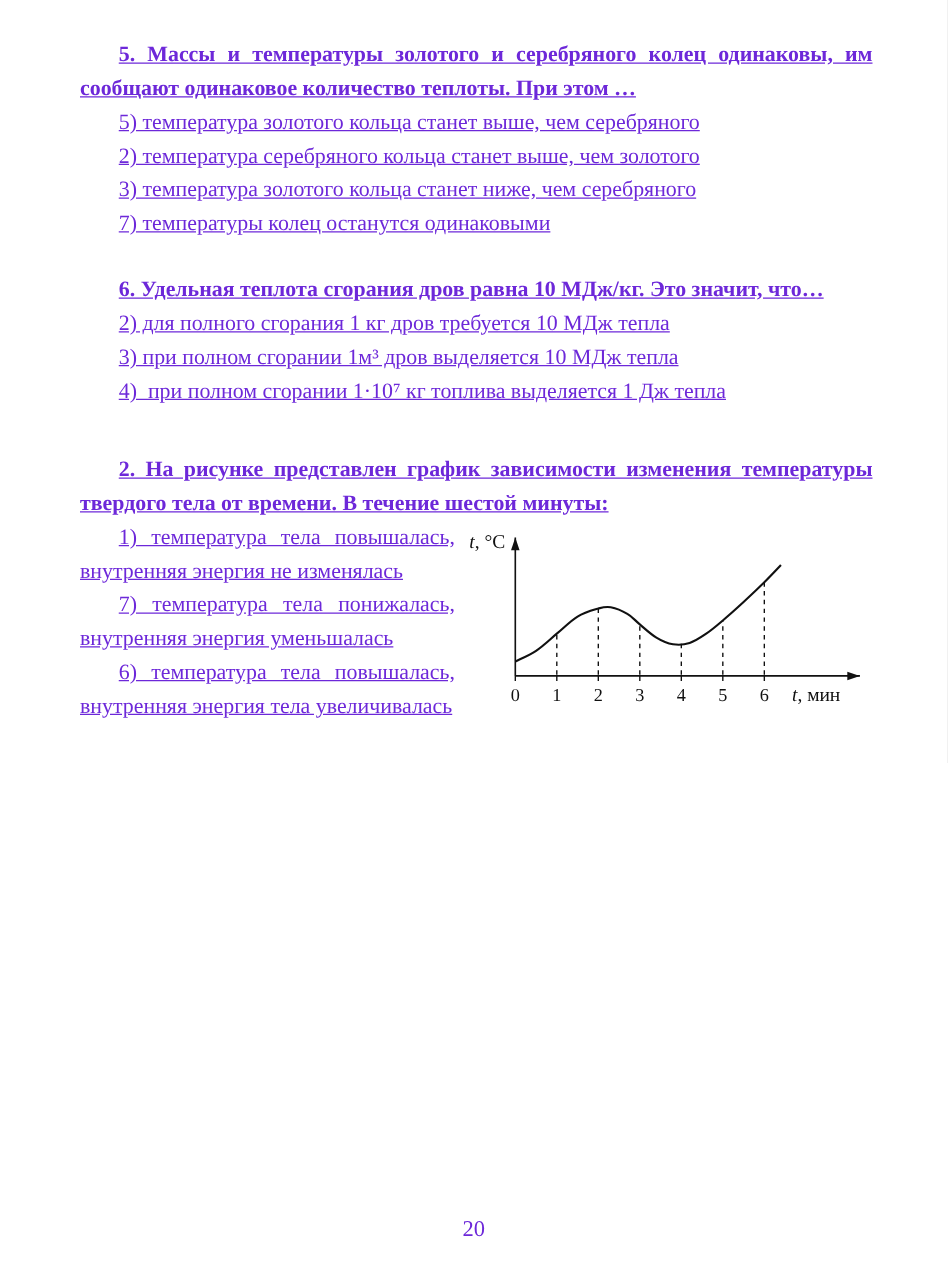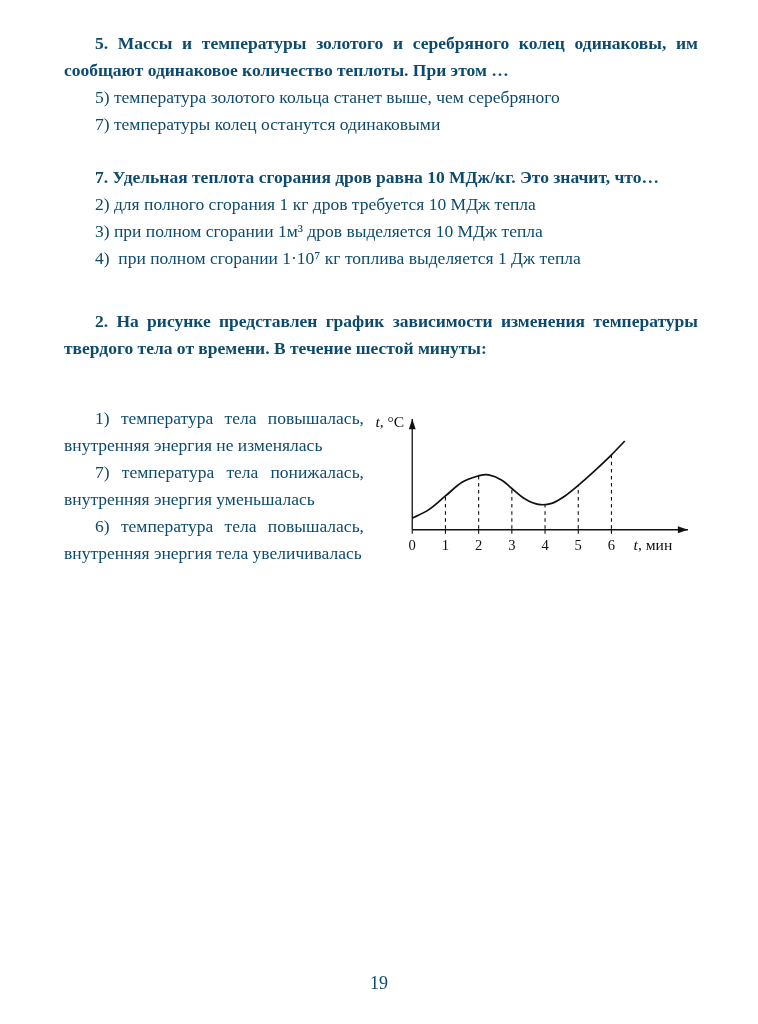--- a/index.html
+++ b/index.html
@@ -2,63 +2,66 @@
 <html><head>
 <meta charset="utf-8">
 <style>
   html, body { margin: 0; padding: 0; background: #e8e8e8; }
   .page {
     position: relative;
     width: 758px;
     height: 1024px;
     margin: 0 auto;
     background: #ffffff;
-    color: #0c4a6e;
+    color: #6d28d9;
     font-family: "Liberation Serif", "DejaVu Serif", serif;
     box-sizing: border-box;
     padding: 30px 60px 0 64px;
     overflow: hidden;
+    text-decoration: underline;
   }
   .para {
     margin: 0;
     font-size: 17.5px;
     line-height: 27px;
     text-align: justify;
     text-indent: 31px;
     hyphens: manual;
     -webkit-hyphens: manual;
   }
   .stem { font-weight: bold; }
   .gap-small { height: 26px; }
   .gap-large { height: 36px; }
-  .q7-row { display: flex; align-items: flex-start; margin-top: 43px; }
+  .q7-row { display: flex; align-items: flex-start; }
   .q7-options { flex: 0 0 300px; width: 300px; }
   .q7-figure { flex: 1 1 auto; padding-left: 10px; padding-top: 2px; }
   .q7-figure svg { display: block; width: 100%; height: auto; }
   .page-number {
     position: absolute;
     left: 0; right: 0;
     bottom: 30px;
     text-align: center;
     font-size: 18px;
     font-family: "Liberation Serif", "DejaVu Serif", serif;
   }
 </style>
 </head>
 <body>
 
 <div class="page">
 
   <p class="para stem">5. Массы и температуры золотого и серебряного колец одинаковы, им сообщают одинаковое количество теплоты. При этом …</p>
   <p class="para">5) температура золотого кольца станет выше, чем серебряного</p>
+  <p class="para">2) температура серебряного кольца станет выше, чем золотого</p>
+  <p class="para">3) температура золотого кольца станет ниже, чем серебряного</p>
   <p class="para">7) температуры колец останутся одинаковыми</p>
 
   <div class="gap-small"></div>
 
-  <p class="para stem">7. Удельная теплота сгорания дров равна 10 МДж/кг. Это значит, что…</p>
+  <p class="para stem">6. Удельная теплота сгорания дров равна 10 МДж/кг. Это значит, что…</p>
   <p class="para">2) для полного сгорания 1 кг дров требуется 10 МДж тепла</p>
   <p class="para">3) при полном сгорании 1м³ дров выделяется 10 МДж тепла</p>
   <p class="para">4)&nbsp;&nbsp;при полном сгорании 1·10⁷ кг топлива выделяется 1 Дж тепла</p>
 
   <div class="gap-large"></div>
 
   <p class="para stem">2. На рисунке представлен график зависимости изменения температуры твердого тела от времени. В течение шестой минуты:</p>
 
   <div class="q7-row">
     <div class="q7-options">
@@ -92,14 +95,14 @@
           <line x1="170" y1="121" x2="170" y2="96.275" stroke="#111" stroke-width="1.1" stroke-dasharray="3.5,3.5"></line>
           <line x1="203" y1="121" x2="203" y2="77.9" stroke="#111" stroke-width="1.1" stroke-dasharray="3.5,3.5"></line>
           <line x1="236" y1="121" x2="236" y2="47.45" stroke="#111" stroke-width="1.1" stroke-dasharray="3.5,3.5"></line>
           <path d="M38.0,110.5 C40.8,109.0 49.0,105.7 54.5,102.0 C60.0,98.4 65.5,93.0 71.0,88.4 C76.5,83.9 82.0,78.1 87.5,74.8 C93.0,71.4 99.6,69.7 104.0,68.4 C108.4,67.2 110.0,66.7 113.9,67.4 C117.8,68.1 123.3,70.4 127.1,72.7 C131.0,74.9 133.2,77.9 137.0,81.0 C140.8,84.2 145.8,88.9 150.2,91.5 C154.6,94.2 159.0,96.1 163.4,96.8 C167.8,97.5 172.2,97.2 176.6,95.8 C181.0,94.3 185.4,91.4 189.8,88.4 C194.2,85.4 198.1,82.1 203.0,77.9 C207.9,73.7 214.0,68.3 219.5,63.2 C225.0,58.1 231.1,52.4 236.0,47.5 C240.9,42.6 247.0,36.1 249.2,33.8" fill="none" stroke="#111" stroke-width="1.7"></path>
           <text x="30" y="20" text-anchor="end" font-size="15.5" fill="#111" font-family="&quot;Liberation Serif&quot;, serif"><tspan font-style="italic">t</tspan><tspan>, °C</tspan></text>
           <text x="258" y="142" text-anchor="start" font-size="15.5" fill="#111" font-family="&quot;Liberation Serif&quot;, serif"><tspan font-style="italic">t</tspan><tspan>, мин</tspan></text>
         </svg>
     </div>
   </div>
 
-  <div class="page-number">19</div>
+  <div class="page-number">20</div>
 </div>
 
 </body></html>

